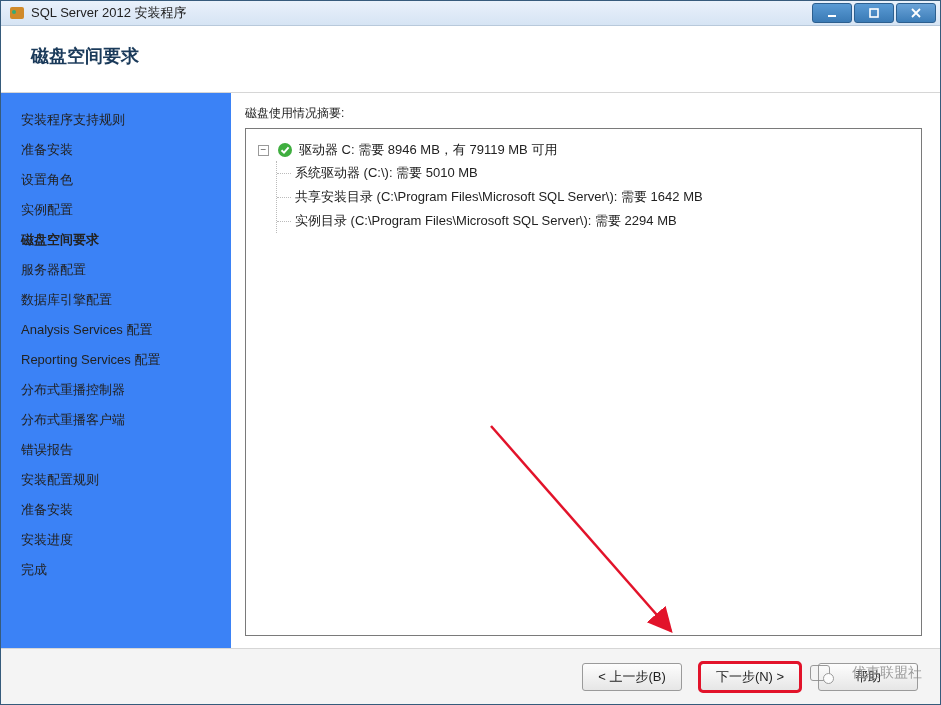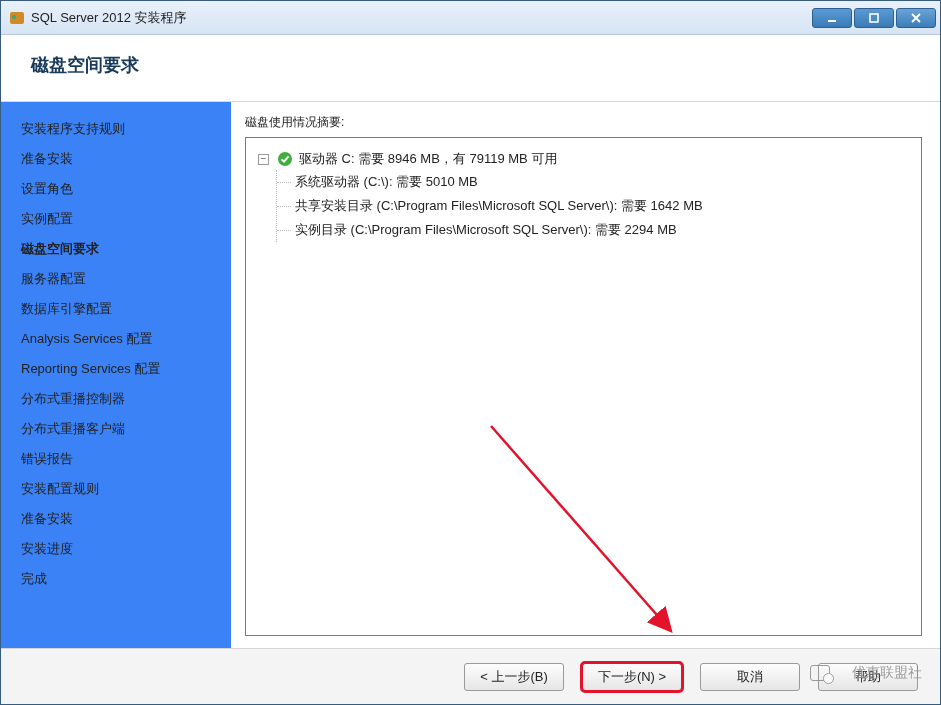--- a/index.html
+++ b/index.html
@@ -16,21 +16,21 @@
   .window {
     width: 941px;
     height: 705px;
     background: #fff;
     border: 1px solid #365b7c;
     display: flex;
     flex-direction: column;
     position: relative;
   }
   .titlebar {
-    height: 34px;
+    height: 25px;
     background: linear-gradient(#e9f1fb, #d6e4f4);
     border-bottom: 1px solid #b8c9db;
     display: flex;
     align-items: center;
     padding: 0 4px 0 8px;
     gap: 6px;
   }
   .titlebar .app-icon {
     width: 16px; height: 16px;
   }
@@ -281,21 +281,20 @@
             <div class="tree-child">实例目录 (C:\Program Files\Microsoft SQL Server\): 需要 2294 MB</div>
           </div>
       </div>
     </div>
 
   </div>
 
   <div class="footer">
     <button class="btn">&lt; 上一步(B)</button>
     <button class="btn highlight">下一步(N) &gt;</button>
-    <button class="btn">取消</button>
     <button class="btn">帮助</button>
   </div>
 
   <svg class="arrow-overlay" width="220" height="260">
     <defs>
       <marker id="ah" markerWidth="12" markerHeight="12" refX="9" refY="5" orient="auto">
         <path d="M0,0 L10,5 L0,10 Z" fill="#e2132a"></path>
       </marker>
     </defs>
     <line x1="10" y1="10" x2="190" y2="215" stroke="#e2132a" stroke-width="2.5" marker-end="url(#ah)"></line>

